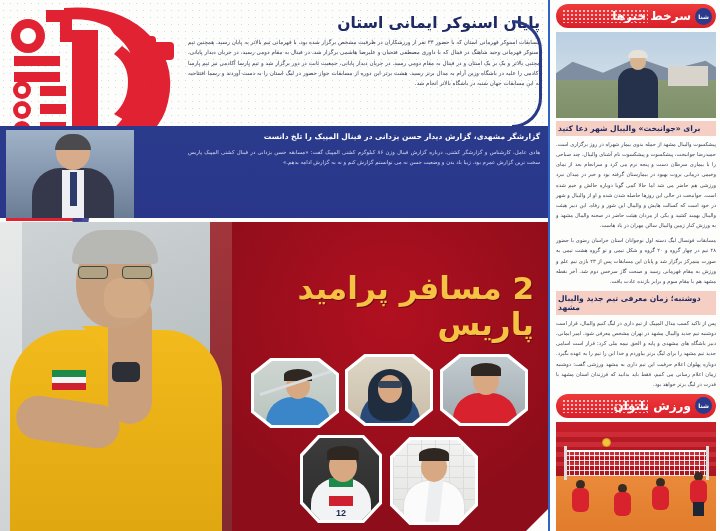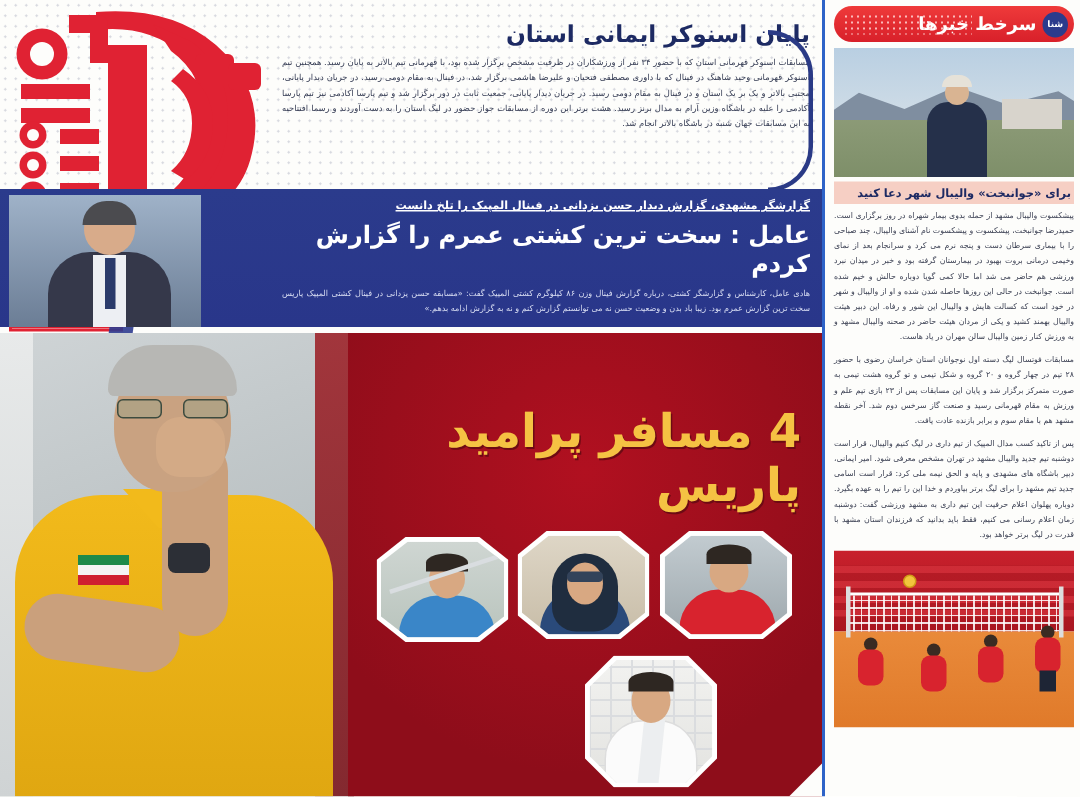--- a/index.html
+++ b/index.html
@@ -73,21 +73,21 @@
     border-left:none;
   }
 
   
   .art-blue{
     position:absolute; left:0px; top:126px; width:548px; height:92px;
     background:linear-gradient(180deg,#2b3b8c 0%, #29368a 100%);
     overflow:hidden;
   }
   .blue-txt{ position:absolute; right:8px; top:6px; width:352px; text-align:right; direction:rtl;}
-  .blue-kicker{ color:#fff; font-size:7.5px; font-weight:bold; margin-bottom:6px;text-decoration:underline; }
+  .blue-kicker{ color:#fff; font-size:7.5px; font-weight:bold; margin-bottom:6px; }
   .blue-head{ color:#fff; font-size:16px; font-weight:bold; margin-bottom:6px; }
   .blue-body{ color:#d7dcf2; font-size:5.4px; line-height:1.9; text-align:justify; }
   .blue-photo{
     position:absolute; left:6px; top:4px; width:128px; height:88px;
     background:linear-gradient(180deg,#9fb2c8 0%, #6b7d95 100%);
     overflow:hidden;
   }
   .bp-head{ position:absolute; left:50px; top:6px; width:34px; height:34px; border-radius:50%;
     background:#d8ab8a; }
   .bp-hair{ position:absolute; left:49px; top:4px; width:36px; height:16px; border-radius:18px 18px 0 0;
@@ -198,21 +198,21 @@
   .sidephoto{ width:100%; height:86px; overflow:hidden; position:relative; margin-bottom:3px; }
   .sp-sky{ position:absolute; inset:0; background:linear-gradient(180deg,#b9cfe2 0%,#cddbe6 48%,#8e9c79 48%,#7e8f69 100%); }
   .sp-mtn{ position:absolute; left:-10px; top:22px; width:190px; height:26px;
     background:#7f8ea0; clip-path:polygon(0 100%,14% 30%,30% 72%,48% 14%,66% 60%,84% 26%,100% 100%); }
   .sp-bld{ position:absolute; right:8px; top:34px; width:40px; height:20px; background:#d8d4cc; }
   .sp-man-h{ position:absolute; left:74px; top:22px; width:16px; height:16px; border-radius:50%; background:#d9b492;}
   .sp-man-cap{ position:absolute; left:72px; top:18px; width:20px; height:8px; border-radius:8px 8px 0 0; background:#e6e2d8;}
   .sp-man-b{ position:absolute; left:62px; top:36px; width:40px; height:50px; border-radius:14px 14px 0 0; background:#25304a;}
 
   .sd-head{
-    font-size:7.6px; font-weight:bold; color:#1d2a63; text-align:right;
+    font-size:7.6px; font-weight:bold; color:#1d2a63; text-align:left;
     direction:rtl; background:#f6cfc4; padding:3px 2px; margin-bottom:3px;
   }
   .sd-body{
     font-size:5.2px; line-height:1.95; color:#3a3f52; text-align:justify;
     direction:rtl; margin-bottom:5px;
   }
 
   .vb{ width:100%; height:118px; position:relative; overflow:hidden; margin-bottom:4px; }
   .vb-stand{ position:absolute; left:0; top:0; width:100%; height:54px;
     background:linear-gradient(180deg,#c8202c 0%, #a8161f 100%); }
@@ -302,21 +302,20 @@
     <div class="art-blue">
       <div class="blue-photo">
         <div class="bp-body"></div>
         <div class="bp-shirt"></div>
         <div class="bp-tie"></div>
         <div class="bp-head"></div>
         <div class="bp-hair"></div>
       </div>
       <div class="blue-txt">
         <div class="blue-kicker">گزارشگر مشهدی، گزارش دیدار حسن یزدانی در فینال المپیک را تلخ دانست</div>
-        <div class="blue-head">عامل : سخت ترین کشتی عمرم را گزارش کردم</div>
         <div class="blue-body">هادی عامل، کارشناس و گزارشگر کشتی، درباره گزارش فینال وزن ۸۶ کیلوگرم کشتی المپیک گفت: «مسابقه حسن یزدانی در فینال کشتی المپیک پاریس سخت ترین گزارش عمرم بود. زیبا باد بدن و وضعیت حسن نه می توانستم گزارش کنم و نه به گزارش ادامه بدهم.»</div>
       </div>
     </div>
 
     <div class="coach">
       <div class="c-wallL"></div>
       <div class="c-wallR"></div>
       <div class="c-shirt"></div>
       <div class="c-collar"></div>
       <div class="c-flag"></div>
@@ -326,21 +325,21 @@
       <div class="c-head"></div>
       <div class="c-hand"></div>
       <div class="c-hair"></div>
       <div class="c-glass">
           <i></i>
           <i></i>
         </div>
     </div>
 
     <div class="feature">
-      <div class="feat-head">4 مسافر پرامید پاریس</div>
+      <div class="feat-head">2 مسافر پرامید پاریس</div>
       <div class="notch"></div>
     </div>
 
     <div class="oct o1">
       <div class="inner">
         <div class="ph-bg" style="background:linear-gradient(180deg,#cfd6d2,#b9c4bd)"></div>
         <div class="ph-torso" style="left:12px;top:36px;width:64px;height:40px;background:#3a86c8"></div>
         <div class="ph-head" style="left:32px;top:12px;width:24px;height:26px;"></div>
         <div class="ph-hair" style="left:30px;top:8px;width:28px;height:12px;"></div>
         <div style="position:absolute;left:4px;top:20px;width:78px;height:3px;background:#d9dde0;transform:rotate(-18deg)"></div>
@@ -359,20 +358,30 @@
 
     <div class="oct o3">
       <div class="inner">
         <div class="ph-bg" style="background:linear-gradient(180deg,#c2cbd0,#9ea8ad)"></div>
         <div class="ph-torso" style="left:10px;top:36px;width:64px;height:42px;background:#d8232e"></div>
         <div class="ph-head" style="left:30px;top:10px;width:26px;height:28px;"></div>
         <div class="ph-hair" style="left:28px;top:6px;width:30px;height:13px;"></div>
       </div>
     </div>
 
+    <div class="oct o4">
+      <div class="inner">
+        <div class="ph-bg" style="background:linear-gradient(180deg,#3c3c3c,#2b2b2b)"></div>
+        <div class="ph-torso" style="left:8px;top:40px;width:60px;height:46px;background:#f2f3f5"></div>
+        <div style="position:absolute;left:26px;top:40px;width:24px;height:28px;background:linear-gradient(180deg,#1e8a4a 33%,#f4f4f4 33% 66%,#cf2030 66%)"></div>
+        <div style="position:absolute;left:22px;top:70px;width:32px;height:12px;color:#1c2a4a;font-size:9px;font-weight:bold;text-align:center;font-family:'Liberation Sans',sans-serif">12</div>
+        <div class="ph-head" style="left:26px;top:12px;width:28px;height:32px;"></div>
+        <div class="ph-hair" style="left:24px;top:8px;width:32px;height:14px;"></div>
+      </div>
+    </div>
 
     <div class="oct o5">
       <div class="inner">
         <div class="ph-bg" style="background:linear-gradient(180deg,#f2f2f0,#e3e3e0)"></div>
         <div style="position:absolute;inset:0;background-image:repeating-linear-gradient(0deg,#d6d9dd 0 1px,transparent 1px 11px),repeating-linear-gradient(90deg,#d6d9dd 0 1px,transparent 1px 14px);opacity:.8"></div>
         <div class="ph-torso" style="left:10px;top:40px;width:62px;height:46px;background:#fbfbfb;border:1px solid #ddd"></div>
         <div style="position:absolute;left:34px;top:40px;width:14px;height:46px;background:#eceef0;transform:skewX(-6deg)"></div>
         <div class="ph-head" style="left:28px;top:12px;width:26px;height:30px;"></div>
         <div class="ph-hair" style="left:26px;top:8px;width:30px;height:13px;"></div>
       </div>
@@ -397,22 +406,28 @@
       <div class="sp-man-b"></div>
       <div class="sp-man-h"></div>
       <div class="sp-man-cap"></div>
     </div>
 
     <div class="sd-head">برای «جوانبخت» والیبال شهر دعا کنید</div>
     <div class="sd-body">پیشکسوت والیبال مشهد از حمله بدوی بیمار شهراه در روز برگزاری است. حمیدرضا جوانبخت، پیشکسوت و پیشکسوت نام آشنای والیبال، چند صباحی را با بیماری سرطان دست و پنجه نرم می کرد و سرانجام بعد از نمای وخیمی درمانی بروت بهبود در بیمارستان گرفته بود و خبر در میدان نبرد ورزشی هم حاضر می شد اما حالا کمی گویا دوباره حالش و خیم شده است. جوانبخت در حالی این روزها حاصله شدن شده و او از والیبال و شهر در خود است که کسالت هایش و والیبال این شور و رفاه. این دبیر هیئت والیبال بهمند کشید و یکی از مردان هیئت حاضر در صحنه والیبال مشهد و به ورزش کنار زمین والیبال سالن مهران در یاد هاست.</div>
 
     <div class="sd-body">مسابقات فوتسال لیگ دسته اول نوجوانان استان خراسان رضوی با حضور ۲۸ تیم در چهار گروه و ۲۰ گروه و شکل تیمی و تو گروه هشت تیمی به صورت متمرکز برگزار شد و پایان این مسابقات پس از ۲۳ بازی تیم علم و ورزش به مقام قهرمانی رسید و صنعت گاز سرخس دوم شد. آخر نقطه مشهد هم با مقام سوم و برابر بازنده عادت یافت.</div>
 
+    <div class="sd-head">دوشنبه؛ زمان معرفی تیم جدید والیبال مشهد</div>
     <div class="sd-body">پس از تاکید کسب مدال المپیک از تیم داری در لیگ کنیم والیبال، قرار است دوشنبه تیم جدید والیبال مشهد در تهران مشخص معرفی شود. امیر ایمانی، دبیر باشگاه های مشهدی و پایه و الحق نیمه ملی کرد: قرار است اسامی جدید تیم مشهد را برای لیگ برتر بیاوردم و خدا این را تیم را به عهده بگیرد. دوباره پهلوان اعلام حرفیت این تیم داری به مشهد ورزشی گفت: دوشنبه زمان اعلام رسانی می کنیم، فقط باید بدانید که فرزندان استان مشهد با قدرت در لیگ برتر خواهد بود.</div>
 
+    <div class="pill">
+      <div class="badge">شنا</div>
+      <div class="ptitle">ورزش بانوان</div>
+      <div class="pdots"></div>
+    </div>
 
     <div class="vb">
       <div class="vb-stand">
           <div class="vb-seat"></div>
         </div>
       <div class="vb-floor"></div>
 
       <div class="vb-net"></div>
       <div class="vb-post vb-p-a"></div>
       <div class="vb-post vb-p-b"></div>

